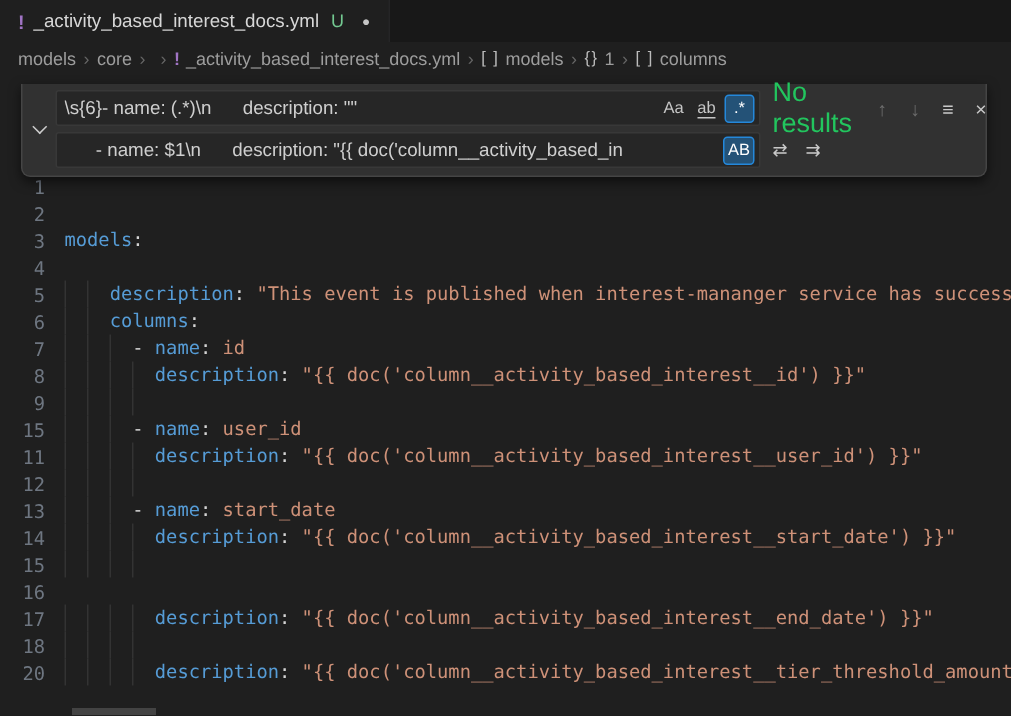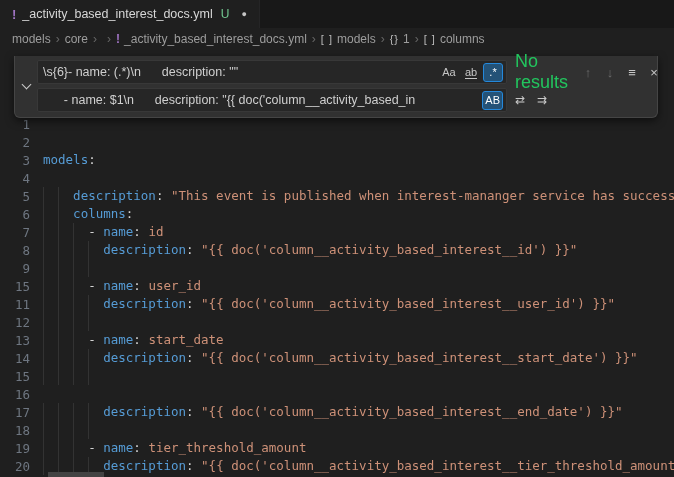--- a/index.html
+++ b/index.html
@@ -174,24 +174,20 @@
         </div>
         <div class="row">
           <div class="gut">17</div>
           <div class="src"><span class="guide" style="left: 0px;"></span><span class="guide" style="left: 15.05px;"></span><span class="guide" style="left: 30.1px;"></span><span class="guide" style="left: 45.15px;"></span><span class="tk-p">        </span><span class="tk-k">description</span><span class="tk-p">: </span><span class="tk-s">"{{ doc('column__activity_based_interest__end_date') }}"</span></div>
         </div>
         <div class="row">
           <div class="gut">18</div>
           <div class="src"><span class="guide" style="left: 0px;"></span><span class="guide" style="left: 15.05px;"></span><span class="guide" style="left: 30.1px;"></span><span class="guide" style="left: 45.15px;"></span></div>
         </div>
         <div class="row">
-          <div class="gut">19</div>
-          <div class="src"><span class="guide" style="left: 0px;"></span><span class="guide" style="left: 15.05px;"></span><span class="guide" style="left: 30.1px;"></span><span class="tk-p">      - </span><span class="tk-k">name</span><span class="tk-p">: </span><span class="tk-s">tier_threshold_amount</span></div>
-        </div>
-        <div class="row">
           <div class="gut">20</div>
           <div class="src"><span class="guide" style="left: 0px;"></span><span class="guide" style="left: 15.05px;"></span><span class="guide" style="left: 30.1px;"></span><span class="guide" style="left: 45.15px;"></span><span class="tk-p">        </span><span class="tk-k">description</span><span class="tk-p">: </span><span class="tk-s">"{{ doc('column__activity_based_interest__tier_threshold_amount</span></div>
         </div>
       </div>
 
     <div class="hthumb"></div>
 
     <div class="findw">
       <div class="toggle">
         <span class="chev"></span>

